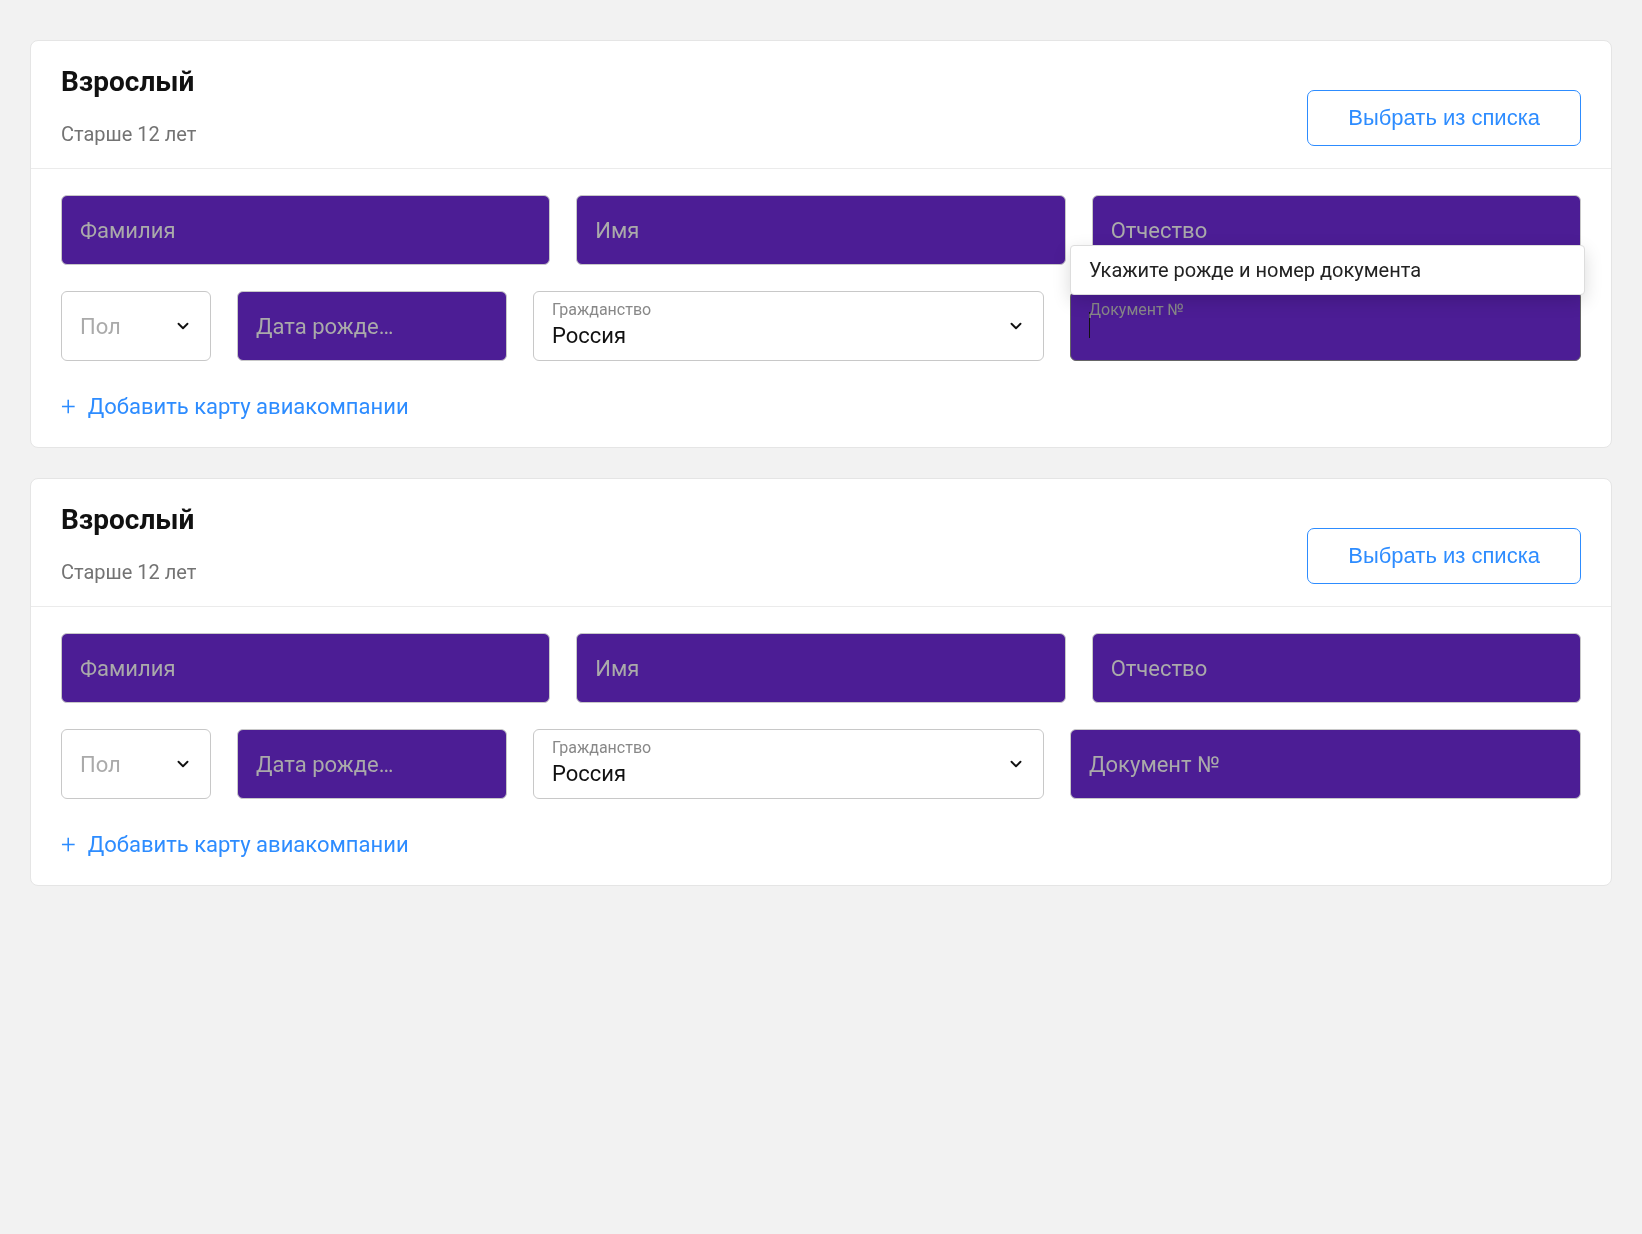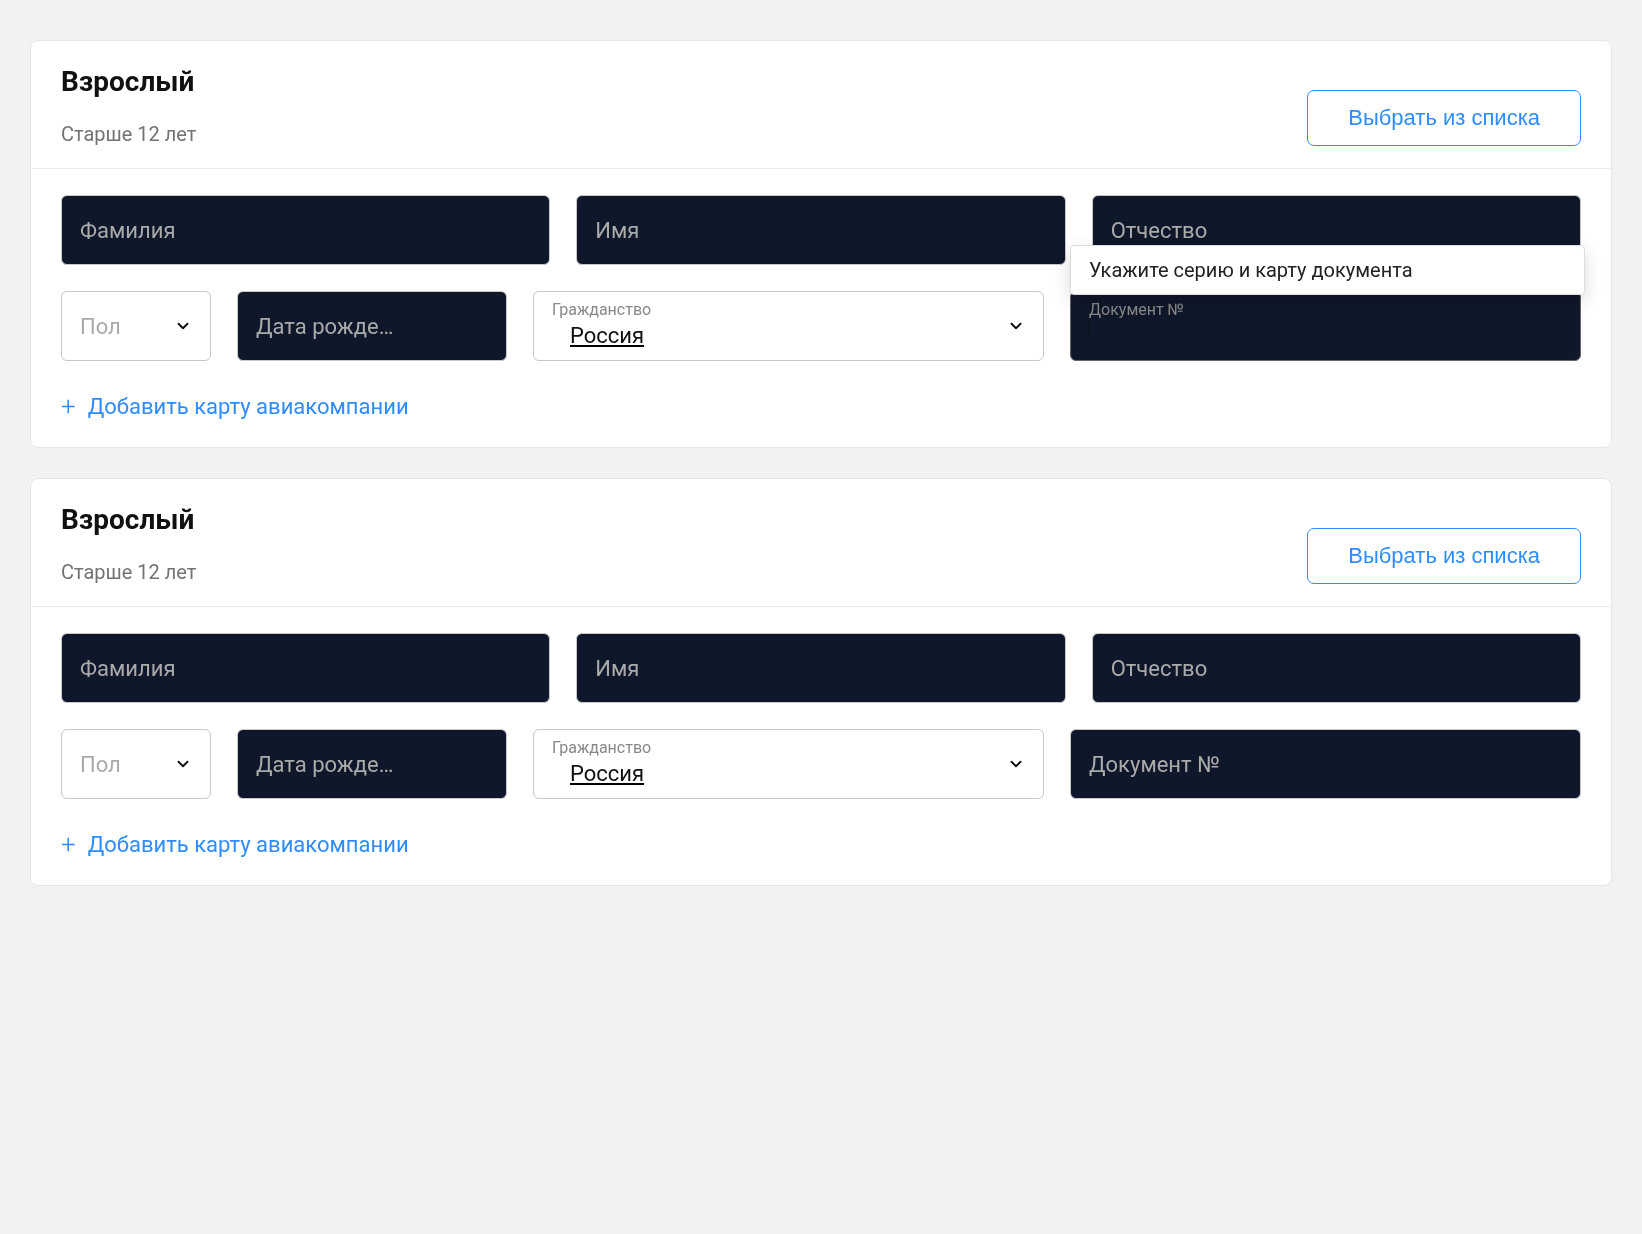--- a/index.html
+++ b/index.html
@@ -57,21 +57,21 @@
   .row:last-of-type { margin-bottom: 20px; }
   .field {
     flex: 1;
     position: relative;
   }
   .input-box {
     width: 100%;
     height: 70px;
     border: 1px solid #c8c8c8;
     border-radius: 6px;
-    background: #0f172a;
+    background: #4c1d95;
     display: flex;
     align-items: center;
     padding: 0 18px;
     cursor: text;
     position: relative;
   }
   .input-box.focused {
     border-color: #666;
   }
   .placeholder {
@@ -82,21 +82,20 @@
     position: absolute;
     top: 8px;
     left: 18px;
     font-size: 16px;
     color: #888;
   }
   .float-value {
     font-size: 22px;
     color: #111;
     margin-top: 18px;
-    margin-left: 18px;
   }
   .select-box {
     width: 100%;
     height: 70px;
     border: 1px solid #c8c8c8;
     border-radius: 6px;
     background: #fff;
     display: flex;
     align-items: center;
     justify-content: space-between;
@@ -147,21 +146,21 @@
     font-weight: 300;
     line-height: 1;
   }
   .cursor-line {
     width: 1px;
     height: 26px;
     background: #111;
     margin-top: 20px;
     margin-left: 0;
   }
-  .citizenship-field { flex: 1; text-decoration: underline; }
+  .citizenship-field { flex: 1; }
   .doc-field { flex: 1; }
 </style>
 </head>
 <body>
 
 <div class="card">
   <div class="card-header">
     <div>
       <div class="card-title">Взрослый</div>
       <div class="card-subtitle">Старше 12 лет</div>
@@ -209,21 +208,21 @@
             <span class="float-value">Россия</span>
           </div>
           <span class="chevron">
             <svg viewBox="0 0 24 24" width="18" height="18">
                 <path d="M6 9l6 6 6-6" stroke="#111" stroke-width="2.5" fill="none" stroke-linecap="round" stroke-linejoin="round"></path>
               </svg>
           </span>
         </div>
       </div>
       <div class="doc-field" style="position:relative;">
-        <div class="tooltip">Укажите серию и карту документа</div>
+        <div class="tooltip">Укажите рожде и номер документа</div>
         <div class="input-box focused" style="align-items:flex-start;">
           <span class="float-label">Документ №</span>
           <div class="cursor-line"></div>
         </div>
       </div>
     </div>
     <div class="add-link">
       <span class="plus-icon">+</span>
       <span>Добавить карту авиакомпании</span>
     </div>

